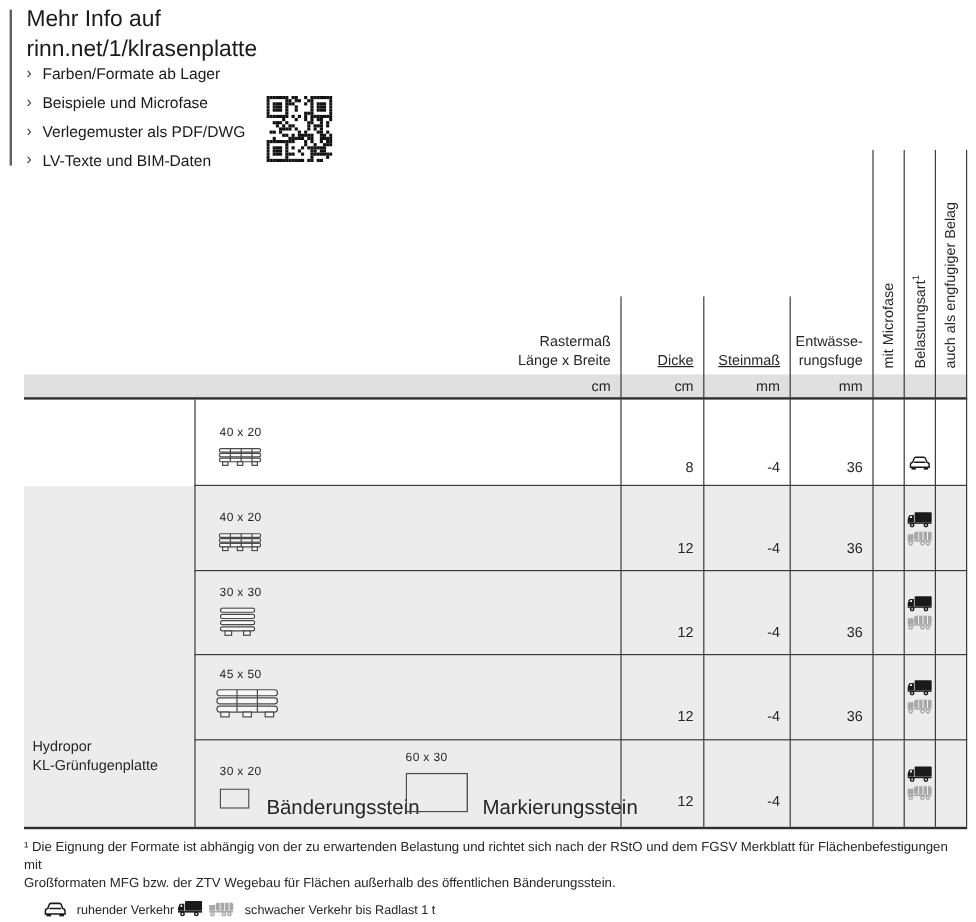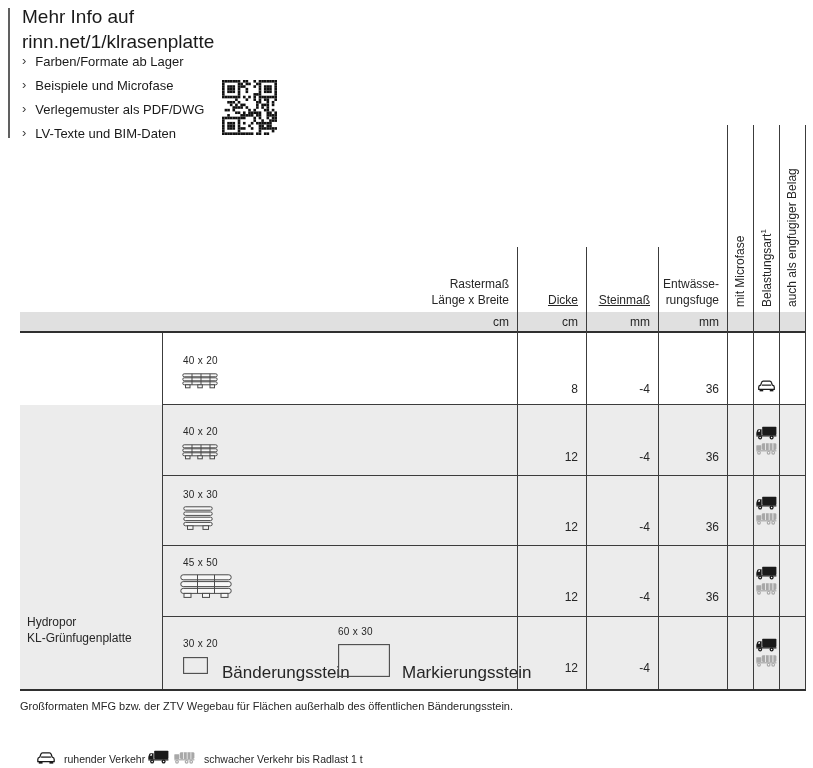--- a/index.html
+++ b/index.html
@@ -516,20 +516,21 @@
       <circle cx="3" cy="10.8" r="1.9" fill="#a8a8a8"></circle>
         <circle cx="3" cy="10.8" r="0.7" fill="#fff"></circle>
       <circle cx="12.6" cy="10.8" r="1.9" fill="#a8a8a8"></circle>
         <circle cx="12.6" cy="10.8" r="0.7" fill="#fff"></circle>
       <circle cx="17.2" cy="10.8" r="1.9" fill="#a8a8a8"></circle>
         <circle cx="17.2" cy="10.8" r="0.7" fill="#fff"></circle>
     </svg>
   </div>
 
   <div class="abs foot" style="left:20px;top:699px;width:786px;">
+    <div>¹ Die Eignung der Formate ist abhängig von der zu erwartenden Belastung und richtet sich nach der RStO und dem FGSV Merkblatt für Flächenbefestigungen mit</div>
     <div>Großformaten MFG bzw. der ZTV Wegebau für Flächen außerhalb des öffentlichen Bänderungsstein.</div>
   </div>
 
   <svg class="abs" style="left:36px;top:751px;" width="20" height="14" viewBox="0 0 22 14">
     <g fill="#fff" stroke="#1a1a1a" stroke-width="1.4">
       <path d="M4.2 6 L5.4 2.6 Q5.8 1.3 7.2 1.3 h7.6 Q16.2 1.3 16.6 2.6 L17.8 6 Q20 6.4 20 8.3 V11 H2 V8.3 Q2 6.4 4.2 6 Z"></path>
       <line x1="5.6" y1="6" x2="16.4" y2="6"></line>
     </g>
     <rect x="3" y="11" width="4.2" height="2.2" fill="#1a1a1a"></rect>
     <rect x="14.8" y="11" width="4.2" height="2.2" fill="#1a1a1a"></rect>

